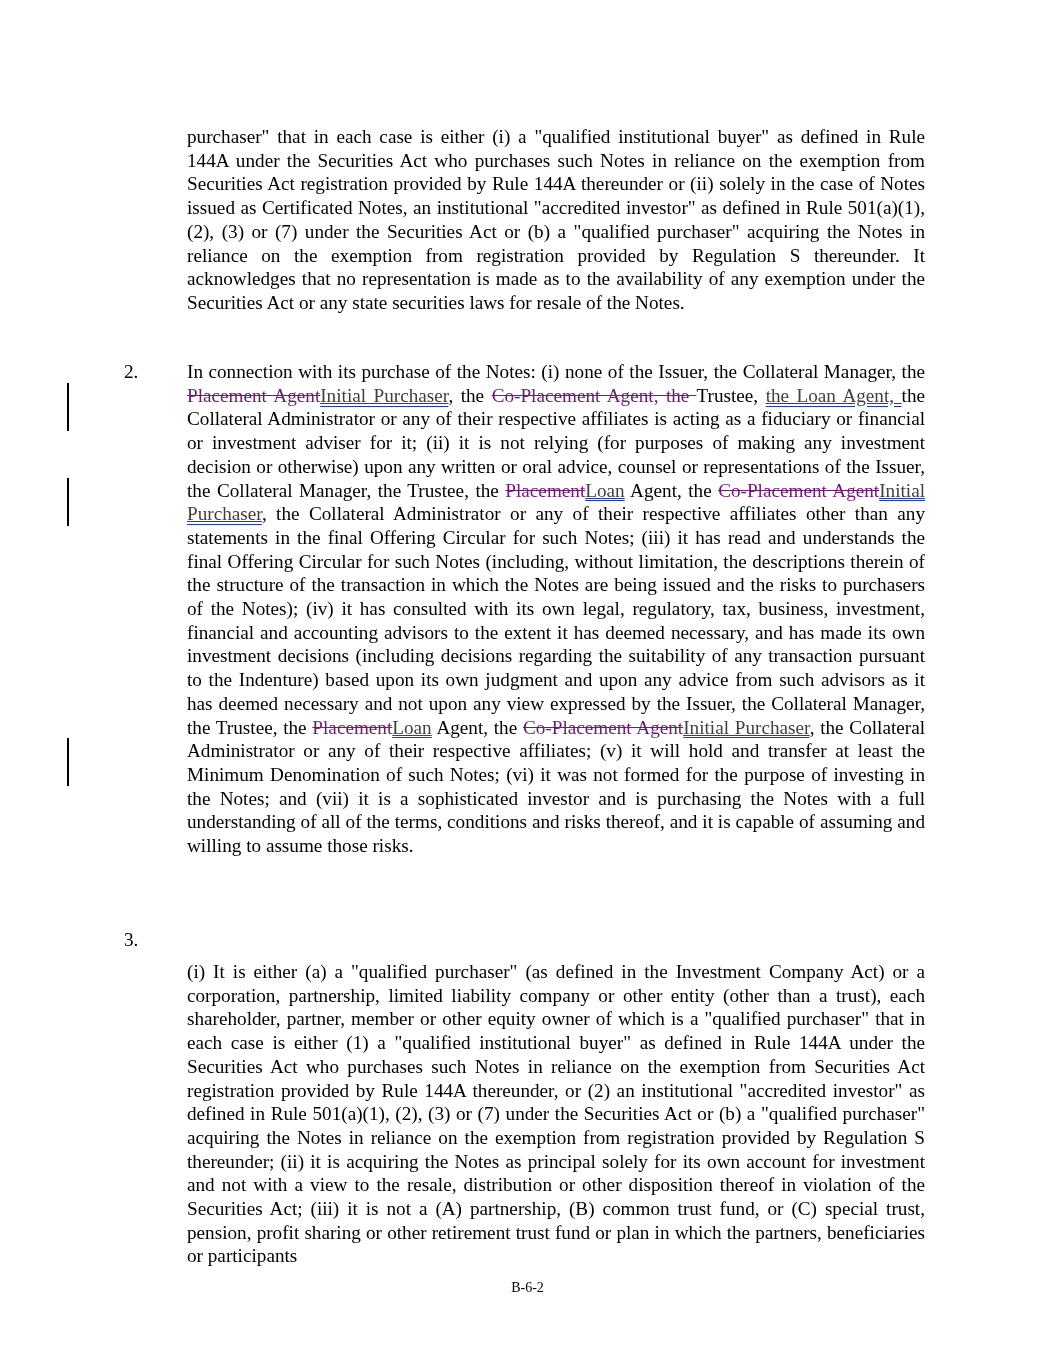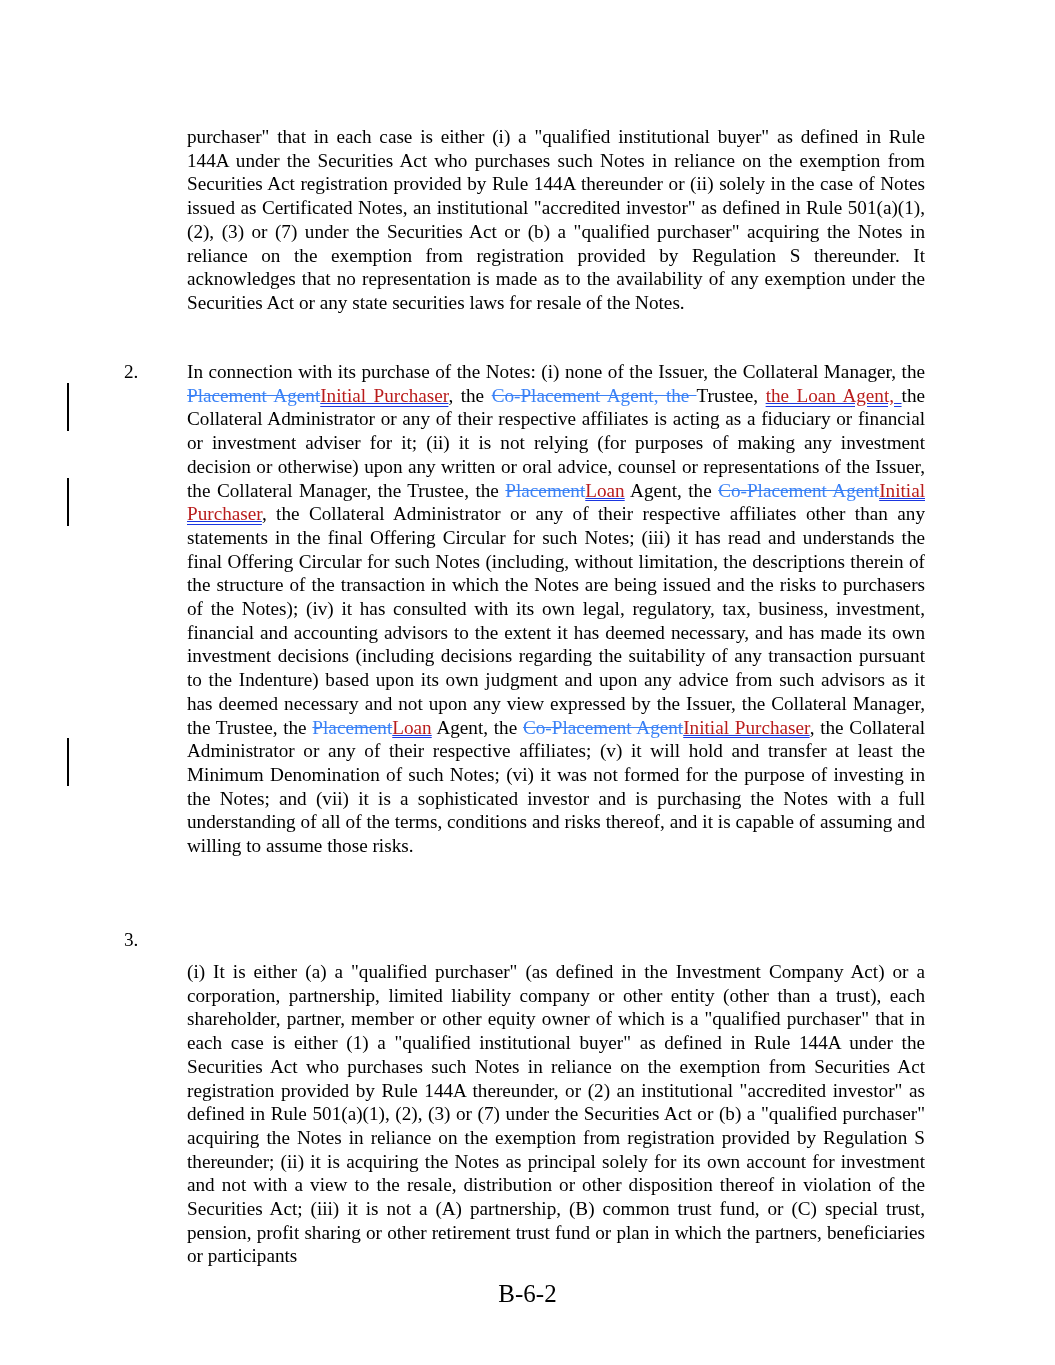--- a/index.html
+++ b/index.html
@@ -7,24 +7,24 @@
          font-family: "Liberation Serif", "DejaVu Serif", serif; color: #000; }
   .page { position: absolute; left: 0; top: 0; width: 1055px; height: 1365px; }
   .para { position: absolute; left: 187px; width: 738px; font-size: 19.2px; line-height: 23.7px;
           text-align: justify; text-align-last: left; }
   .p1 { top: 125px; }
   .p2 { top: 360px; }
   .p3 { top: 960px; }
   .num { position: absolute; left: 124px; font-size: 19.2px; line-height: 23.7px; }
   .n2 { top: 360px; }
   .n3 { top: 928px; }
-  .del { color: #3b82f6; text-decoration: line-through; }
-  .ins { color: #b91c1c; text-decoration: underline double; text-decoration-color: #1a36e0; }
+  .del { color: #701a75; text-decoration: line-through; }
+  .ins { color: #404040; text-decoration: underline double; text-decoration-color: #1a36e0; }
   .bar { position: absolute; left: 67px; width: 2px; background: #000; }
-  .footer { position: absolute; top: 1280px; left: 0; width: 1055px; text-align: center; font-size: 25px; }
+  .footer { position: absolute; top: 1280px; left: 0; width: 1055px; text-align: center; font-size: 14px; }
 </style>
 </head>
 <body>
 
 <div class="page">
 
   <div class="bar" style="top:383px;height:48px;"></div>
   <div class="bar" style="top:478px;height:48px;"></div>
   <div class="bar" style="top:738px;height:48px;"></div>
 

